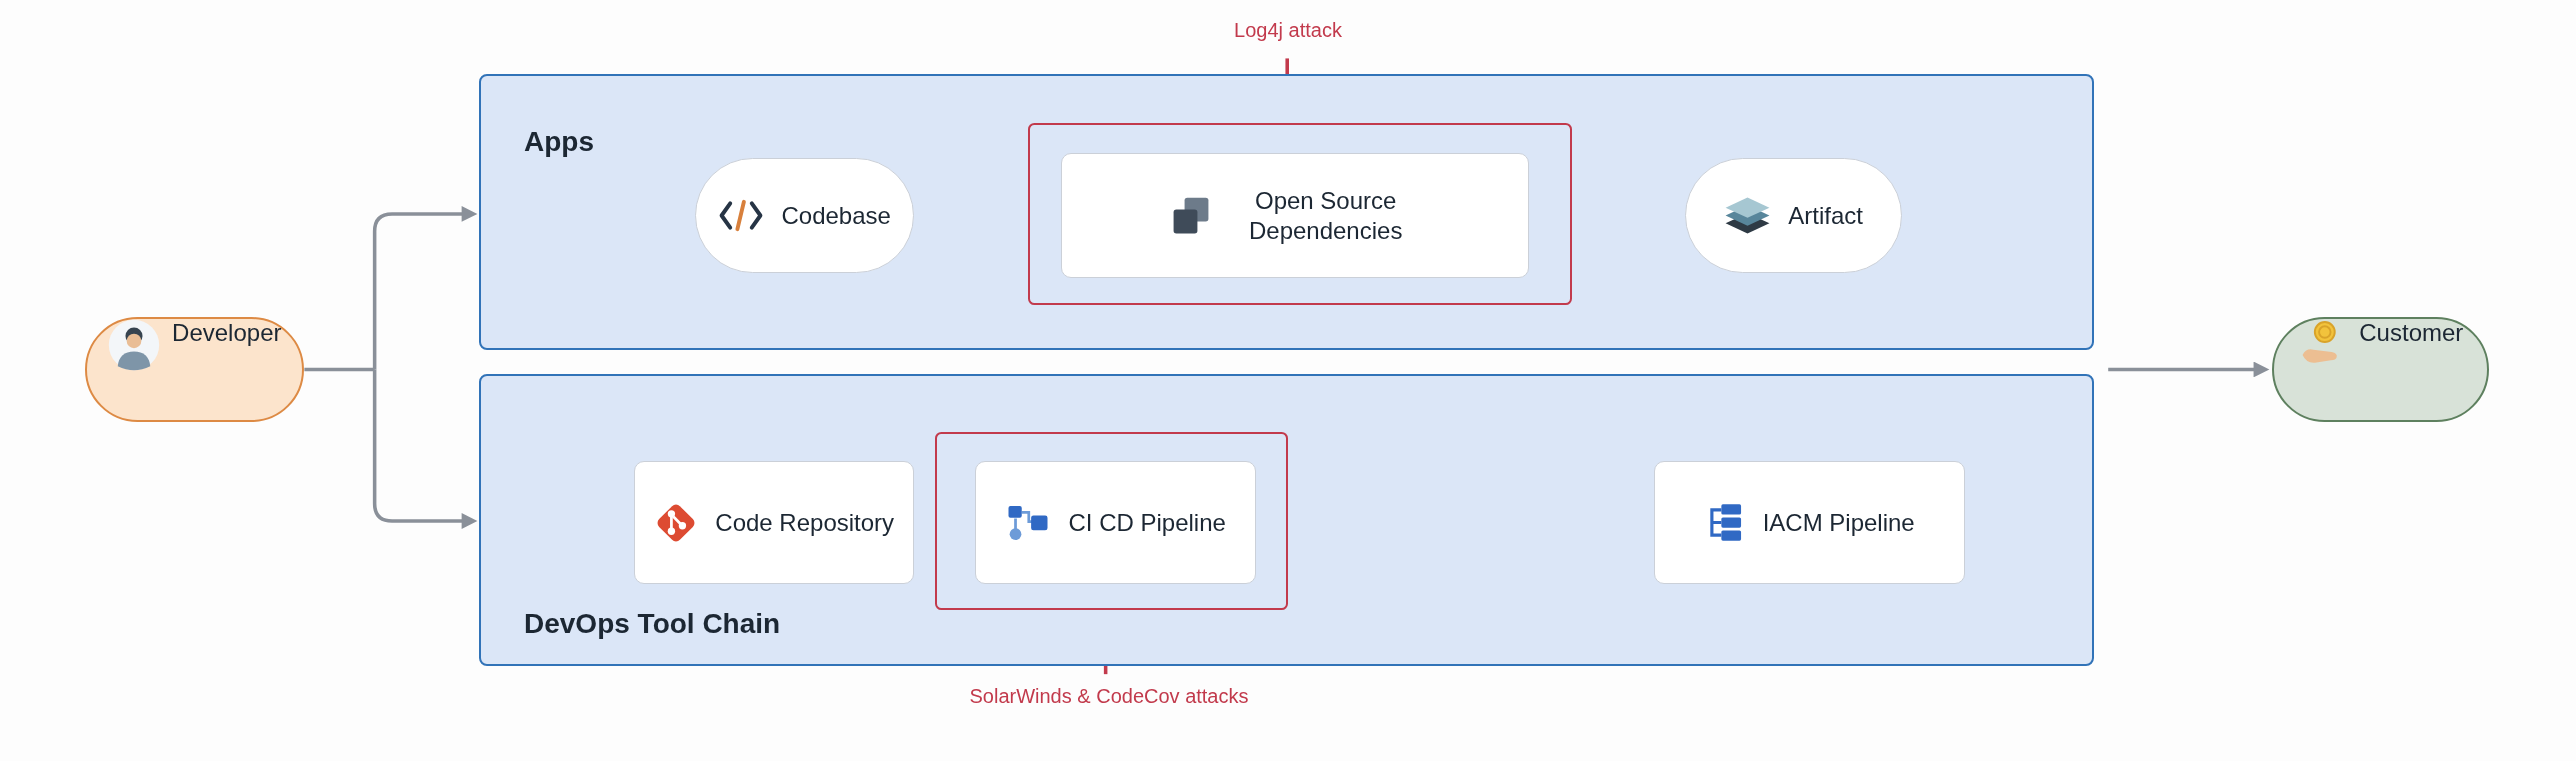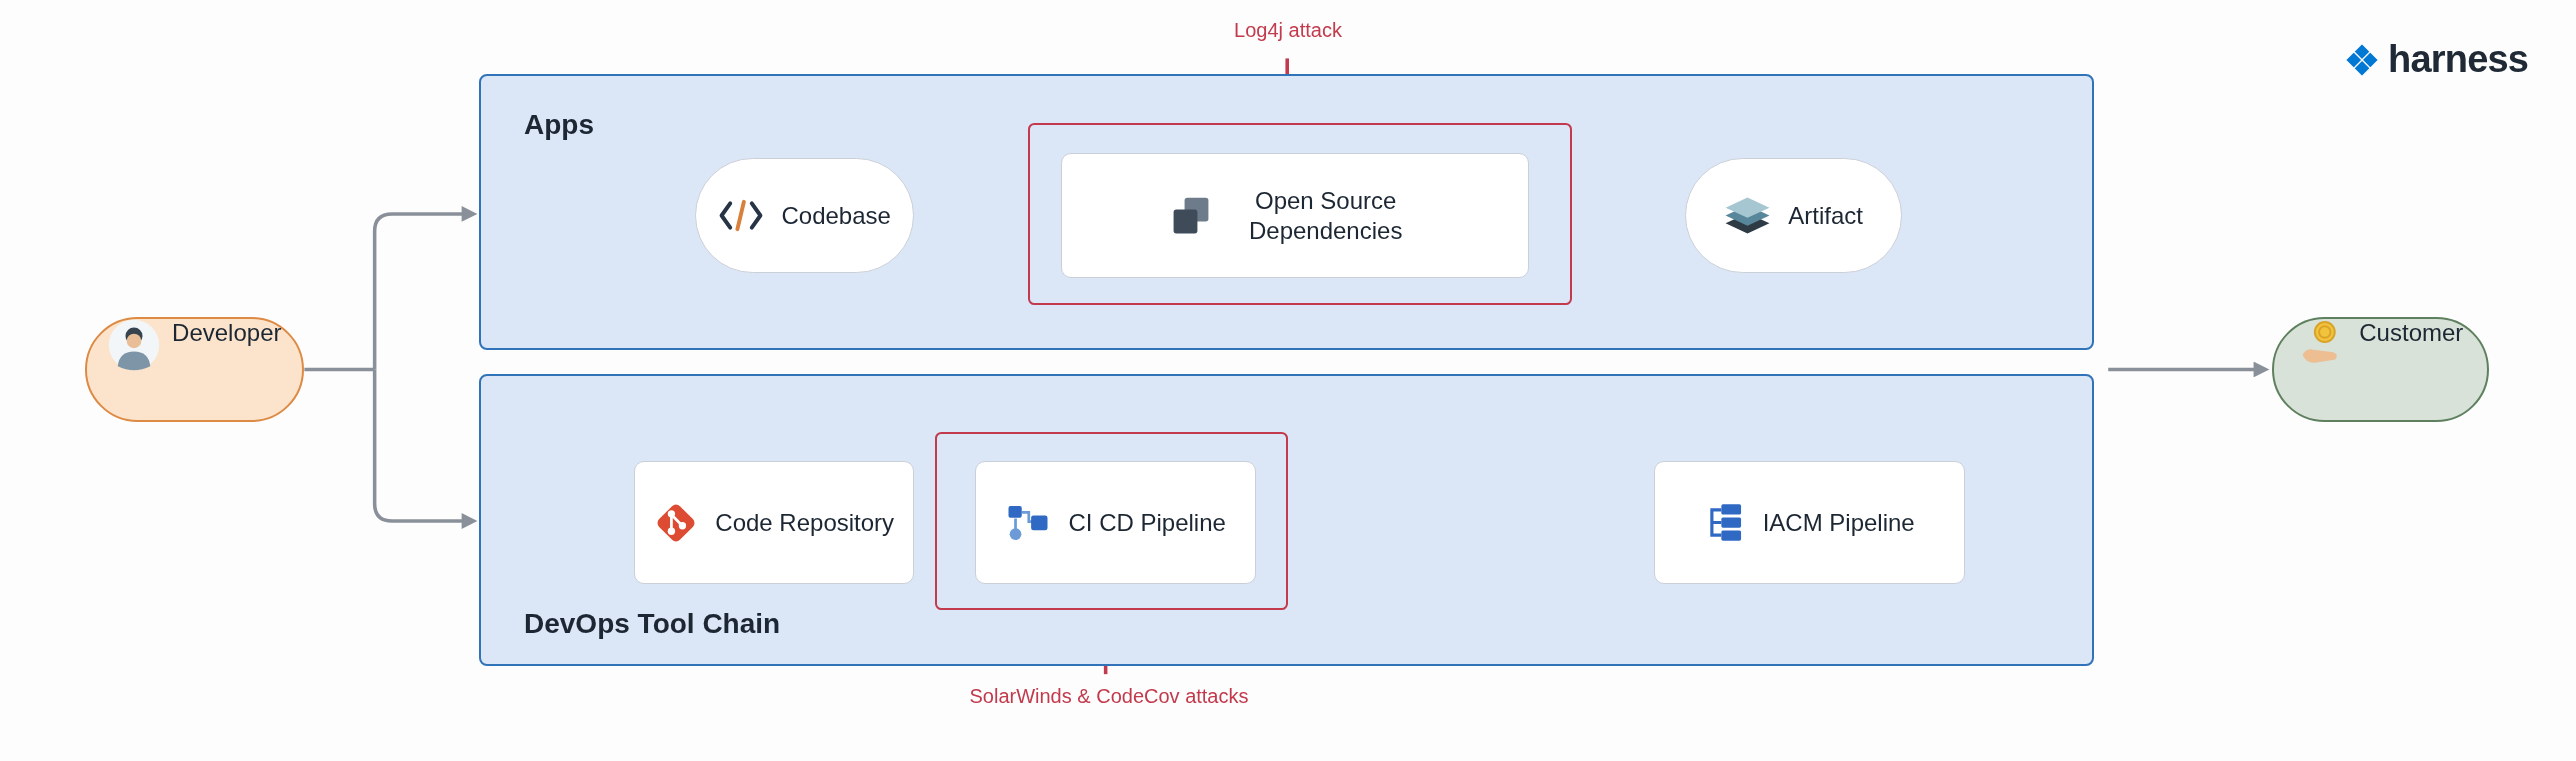--- a/index.html
+++ b/index.html
@@ -9,21 +9,21 @@
   .connectors { position:absolute; left:0; top:0; }
   .conn { stroke:var(--arrow-gray,#8a9099); stroke-width:4.5; fill:none; }
   .conn-red { stroke:var(--attack-red,#c23a4c); stroke-width:4.5; fill:none; }
   #ah-gray path { fill:var(--arrow-gray,#8a9099); }
   #ah-red path { fill:var(--attack-red,#c23a4c); }
 
   .container-box { position:absolute; background:var(--container-fill,#dbe6f7); border:2.4px solid var(--container-border,#3173b8); border-radius:8px; }
   .apps-box { left:479px; top:74px; width:1615px; height:276px; }
   .devops-box { left:479px; top:374px; width:1615px; height:292px; }
   .box-title { position:absolute; left:43px; font-size:28px; font-weight:700; color:var(--text,#1c2733); }
-  .title-top { top:33px; }
+  .title-top { top:50px; }
   .title-bottom { bottom:24px; }
 
   .node { position:absolute; display:flex; align-items:center; justify-content:center; gap:17.4px; background:#ffffff; border:1.6px solid var(--node-border,#cbd0d8); }
   .ellipse { border-radius:789px; }
   .rectn { border-radius:10px; }
   .node-label { font-size:24px; font-weight:500; color:var(--text,#1c2733); }
   .wrap { max-width:190px; text-align:center; line-height:1.25; }
 
   .codebase-pos { left:214px; top:82px; width:219px; height:115px; }
   .osd-pos { left:580px; top:77px; width:468px; height:125px; }
@@ -69,31 +69,20 @@
     <path class="conn" d="M 1160 271 L 1320 271" marker-end="url(#ah-gray)"></path>
     <path class="conn" d="M 1940 271 L 2110 271" marker-end="url(#ah-gray)"></path>
     <path class="conn" d="M 1160 660 L 1210 660" marker-end="url(#ah-gray)"></path>
     <path class="conn" d="M 1593 660 L 1638 660" marker-end="url(#ah-gray)"></path>
     <path class="conn" d="M 2019 660 L 2071 660" marker-end="url(#ah-gray)"></path>
     <path class="conn" d="M 2670 468 L 2855 468" marker-end="url(#ah-gray)"></path>
     <path class="conn-red" d="M 1630 74 L 1630 128" marker-end="url(#ah-red)"></path>
     <path class="conn-red" d="M 1400 854 L 1400 794" marker-end="url(#ah-red)"></path>
   </svg>
 
-  <div class="logo">
-    <svg width="36" height="36" viewBox="0 0 48 48">
-      <g fill="#0278d5" stroke="#ffffff" stroke-width="1.5">
-        <polygon points="24,2 35,13 24,24 13,13"></polygon>
-        <polygon points="35,13 46,24 35,35 24,24"></polygon>
-        <polygon points="24,24 35,35 24,46 13,35"></polygon>
-        <polygon points="13,13 24,24 13,35 2,24"></polygon>
-      </g>
-    </svg>
-    <span class="logo-text">harness</span>
-  </div>
 
   <div class="annotation log4j-pos">Log4j attack</div>
   <div class="annotation solarwinds-pos">SolarWinds &amp; CodeCov attacks</div>
 
   <div class="actor developer-pos">
     <svg width="52" height="52" viewBox="0 0 64 64">
       <circle cx="32" cy="32" r="31" fill="#f3f6f9"></circle>
       <circle cx="32" cy="21" r="10.5" fill="#36434f"></circle>
       <circle cx="32" cy="27" r="9" fill="#e9bd95"></circle>
       <path d="M12,58 Q14,40 32,40 Q50,40 52,58 Q42,63 32,63 Q22,63 12,58 Z" fill="#7e95a8"></path>

